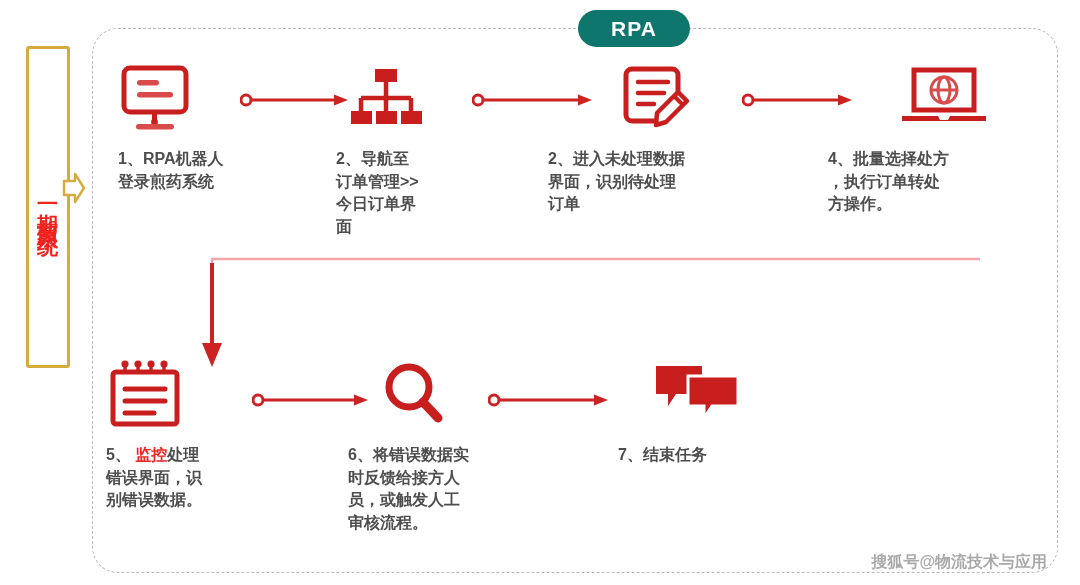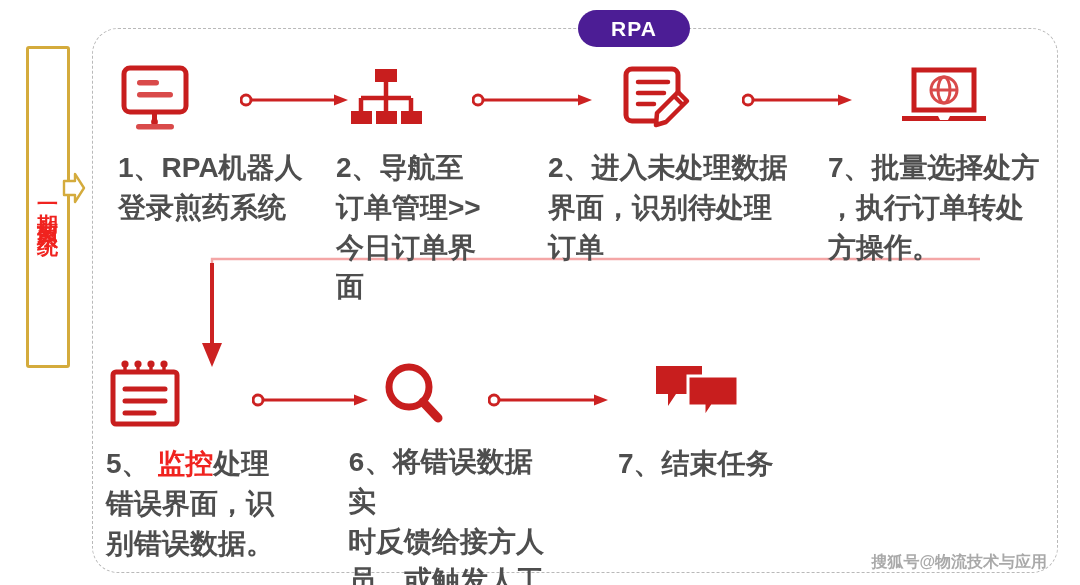--- a/index.html
+++ b/index.html
@@ -69,21 +69,21 @@
     background: transparent;
     z-index: 1;
   }
   .rpa-badge {
     position: absolute;
     left: 578px;
     top: 10px;
     width: 112px;
     height: 37px;
     border-radius: 19px;
-    background: #4c1d95;
+    background: #0f766e;
     color: #ffffff;
     font-size: 21px;
     font-weight: 700;
     letter-spacing: 1px;
     display: flex;
     align-items: center;
     justify-content: center;
     z-index: 8;
     user-select: none;
   }
@@ -93,37 +93,37 @@
     position: absolute;
     z-index: 4;
   }
   .step-icon {
     height: 72px;
     display: flex;
     align-items: center;
   }
   .step-text {
     margin-top: 14px;
-    font-size: 28px;
+    font-size: 16px;
     line-height: 1.42;
     color: #4e4e4e;
     font-weight: 700;
     white-space: pre-line;
     letter-spacing: 0px;
   }
   .step-text .hl { color: #f0231f; }
 
   
   #step-1 { left: 118px; top: 62px; width: 210px; }
   #step-2 { left: 336px; top: 62px; width: 170px; }
   #step-3 { left: 548px; top: 62px; width: 250px; }
   #step-4 { left: 828px; top: 62px; width: 240px; }
   
   #step-5 { left: 106px; top: 358px; width: 180px; }
-  #step-6 { left: 348px; top: 358px; width: 200px; font-family: Liberation Mono, monospace; }
+  #step-6 { left: 348px; top: 358px; width: 200px; }
   #step-7 { left: 598px; top: 358px; width: 180px; margin-left: 20px; }
 
   #step-1 .step-icon, #step-2 .step-icon, #step-3 .step-icon,
   #step-4 .step-icon, #step-5 .step-icon, #step-6 .step-icon,
   #step-7 .step-icon { justify-content: flex-start; }
   #step-2 .step-icon { padding-left: 10px; }
   #step-3 .step-icon { padding-left: 68px; }
   #step-4 .step-icon { padding-left: 70px; }
   #step-6 .step-icon { padding-left: 28px; }
   #step-7 .step-icon { padding-left: 32px; }
@@ -258,21 +258,21 @@
 <div class="step" id="step-4">
   <div class="step-icon">
     <svg width="92" height="70" viewBox="0 0 92 70">
       <rect x="16" y="7" width="60" height="40" fill="none" stroke="#c81e1e" stroke-width="5"></rect>
       <circle cx="46" cy="27" r="13" fill="none" stroke="#d94a4a" stroke-width="3"></circle>
       <ellipse cx="46" cy="27" rx="6" ry="13" fill="none" stroke="#d94a4a" stroke-width="3"></ellipse>
       <line x1="33" y1="27" x2="59" y2="27" stroke="#d94a4a" stroke-width="3"></line>
       <path d="M4 53 L40 53 L42 57 L50 57 L52 53 L88 53 L88 58 L4 58 Z" fill="#c81e1e"></path>
     </svg>
   </div>
-  <div class="step-text">7、批量选择处方
+  <div class="step-text">4、批量选择处方
 ，执行订单转处
 方操作。</div>
 </div>
 
 <div class="step" id="step-5">
   <div class="step-icon">
     <svg width="82" height="72" viewBox="0 0 82 72">
       <circle cx="19" cy="6" r="3.6" fill="#c81e1e"></circle>
       <circle cx="32" cy="6" r="3.6" fill="#c81e1e"></circle>
       <circle cx="45" cy="6" r="3.6" fill="#c81e1e"></circle>

